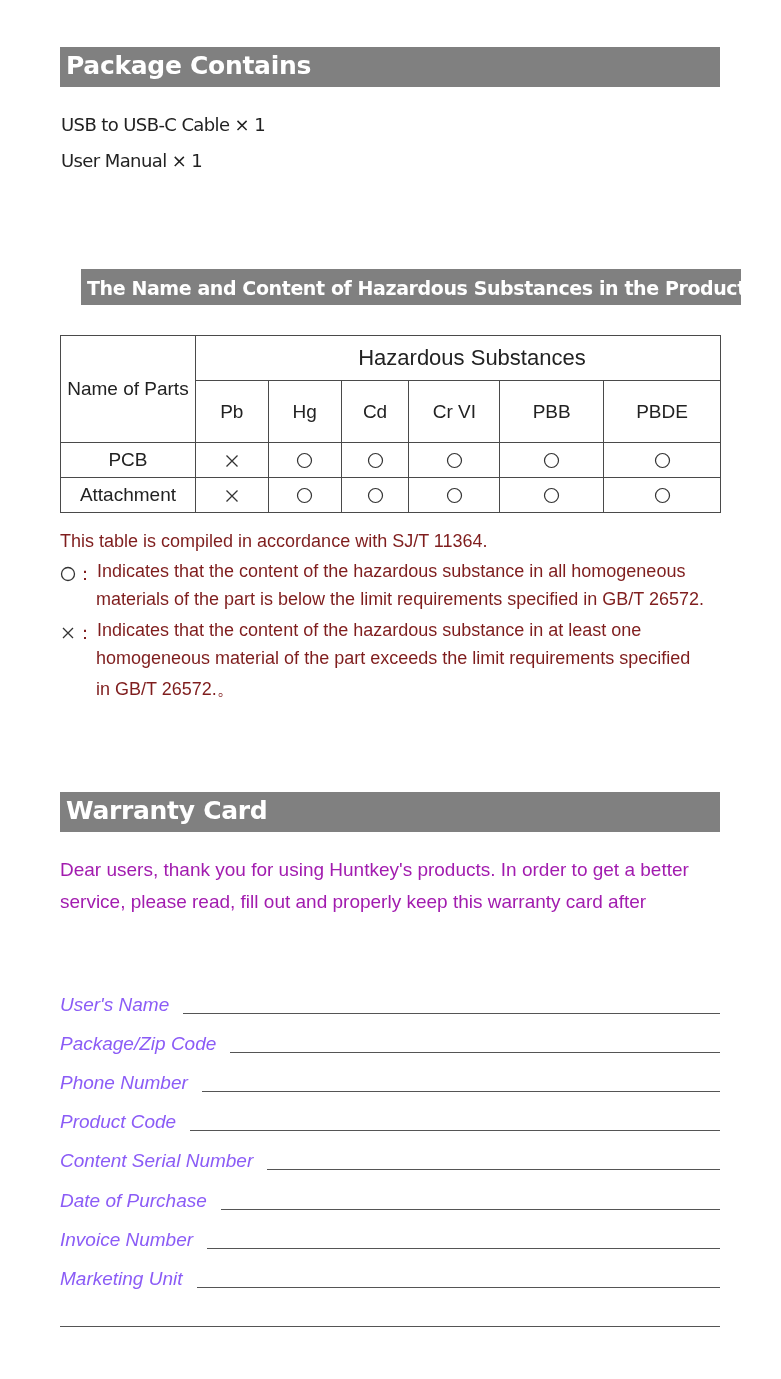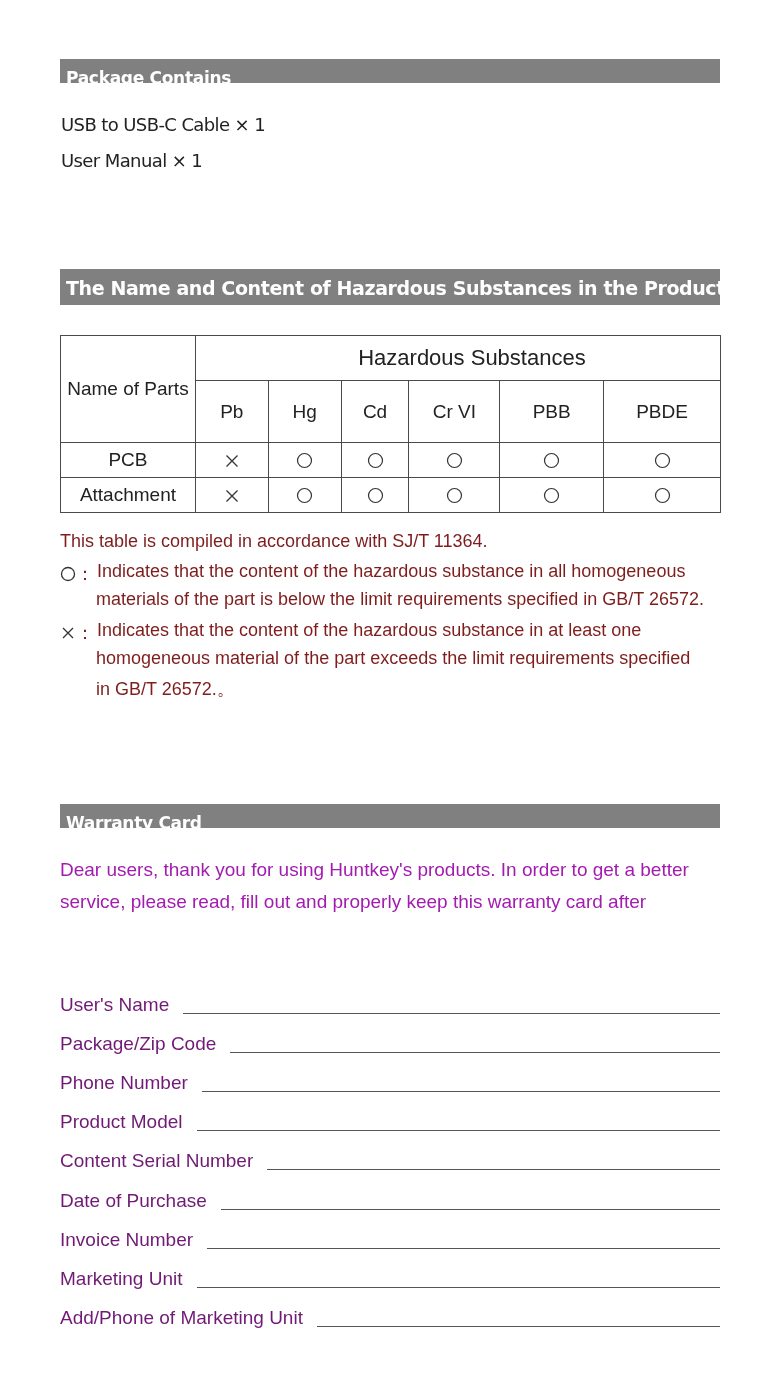--- a/index.html
+++ b/index.html
@@ -1,41 +1,41 @@
 <!DOCTYPE html>
 <html><head>
   <meta charset="utf-8">
   <style>
     html, body { margin: 0; padding: 0; background: #ffffff; }
     body { width: 781px; height: 1379px; position: relative; overflow: hidden; color: #1f1f1f; font-family: "Liberation Sans", sans-serif; }
     .banner { position: absolute; left: 60px; width: 660px; background: #808080; color: #ffffff; font-family: "DejaVu Sans", sans-serif; font-weight: bold; box-sizing: border-box; padding-left: 6px; white-space: nowrap; }
-    .banner.big { height: 24px; line-height: 38px; font-size: 17px; letter-spacing: -0.3px; margin-top: 12px; }
+    .banner.big { height: 40px; line-height: 38px; font-size: 25px; letter-spacing: -0.3px; }
     .banner.small { height: 36px; line-height: 38px; font-size: 19px; letter-spacing: -0.4px; }
     .pkg-item { position: absolute; left: 61px; font-family: "DejaVu Sans", sans-serif; font-size: 18px; color: #222; letter-spacing: -0.6px; }
     table.haz { position: absolute; left: 60px; top: 335px; border-collapse: collapse; width: 661px; font-family: "Liberation Sans", sans-serif; color: #222; }
     table.haz td { border: 1px solid #4a4a4a; text-align: center; padding: 0; font-size: 19px; }
     table.haz td.hdr { font-size: 22px; height: 44px; padding-left: 28px; }
     table.haz td.sub { height: 61px; }
     table.haz td.row { height: 34px; }
     table.haz td.name { font-size: 19px; }
     .sym { display: inline-block; vertical-align: middle; }
     .note { position: absolute; font-size: 18px; color: #7f1d1d; white-space: nowrap; font-family: "Liberation Sans", sans-serif; }
     .para { position: absolute; left: 60px; width: 670px; font-size: 19px; line-height: 32px; color: #a21caf; font-family: "Liberation Sans", sans-serif; }
     .field { position: absolute; left: 60px; width: 660px; height: 24px; display: flex; align-items: flex-end; }
-    .field .lbl { font-size: 19px; color: #701a75; white-space: nowrap; line-height: 22px; }
+    .field .lbl { font-size: 19px; color: #8b5cf6; white-space: nowrap; line-height: 22px; font-style: italic; }
     .field .line { flex: 1; border-bottom: 1.5px solid #555; margin-bottom: 2px; }
   </style>
 </head>
 <body>
 
 <div class="banner big" style="top:47px;">Package Contains</div>
 <div class="pkg-item" style="top:114px;">USB to USB-C Cable × 1</div>
 <div class="pkg-item" style="top:150px;">User Manual × 1</div>
 
-<div class="banner small" style="top:269px;">The Name and Content of Hazardous Substances in the Product</div>
+<div class="banner small" style="top:269px;margin-left:21px;">The Name and Content of Hazardous Substances in the Product</div>
 
 <table class="haz">
   <colgroup>
     <col style="width:135px">
       <col style="width:73px">
       <col style="width:73px">
       <col style="width:68px">
       <col style="width:91px">
       <col style="width:104px">
       <col style="width:117px">
@@ -131,36 +131,35 @@
     </div>
     <div class="field" style="top: 1031.1px;">
       <span class="lbl" style="margin-right: 14px;">Package/Zip Code</span>
       <span class="line"></span>
     </div>
     <div class="field" style="top: 1070.2px;">
       <span class="lbl" style="margin-right: 14px;">Phone Number</span>
       <span class="line"></span>
     </div>
     <div class="field" style="top: 1109.3px;">
-      <span class="lbl" style="margin-right: 14px;">Product Model</span>
+      <span class="lbl" style="margin-right: 14px;">Product Code</span>
       <span class="line"></span>
     </div>
     <div class="field" style="top: 1148.4px;">
       <span class="lbl" style="margin-right: 14px;">Content Serial Number</span>
       <span class="line"></span>
     </div>
     <div class="field" style="top: 1187.5px;">
       <span class="lbl" style="margin-right: 14px;">Date of Purchase</span>
       <span class="line"></span>
     </div>
     <div class="field" style="top: 1226.6px;">
       <span class="lbl" style="margin-right: 14px;">Invoice Number</span>
       <span class="line"></span>
     </div>
     <div class="field" style="top: 1265.7px;">
       <span class="lbl" style="margin-right: 14px;">Marketing Unit</span>
       <span class="line"></span>
     </div>
     <div class="field" style="top: 1304.8px;">
-      <span class="lbl" style="margin-right: 14px;">Add/Phone of Marketing Unit</span>
       <span class="line"></span>
     </div>
   </div>
 
 </body></html>

